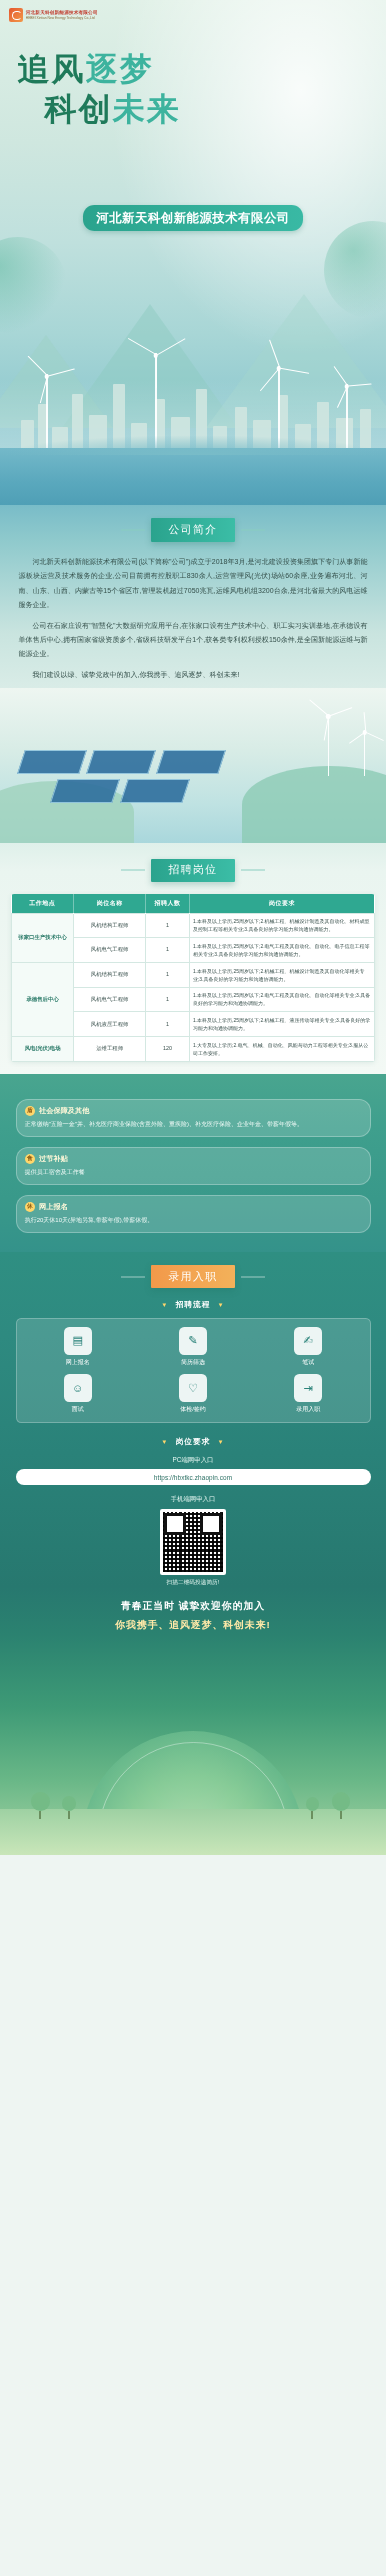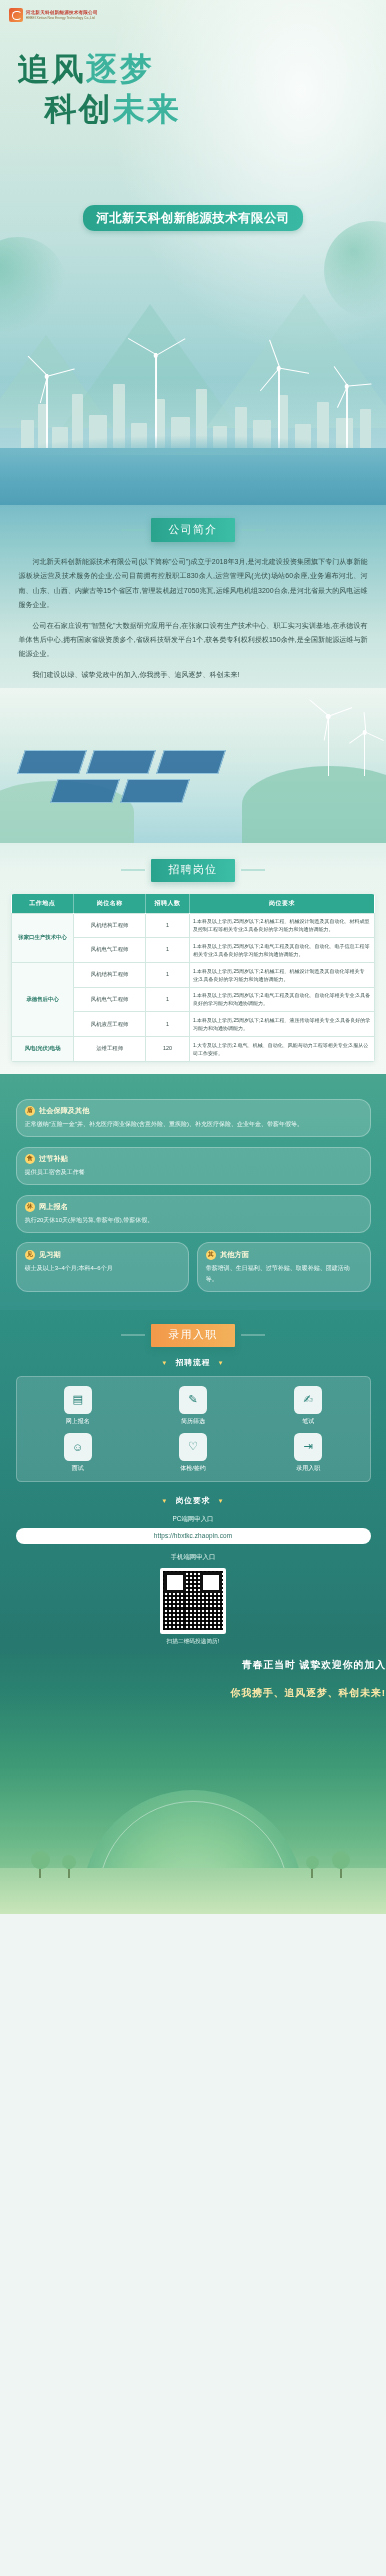--- a/index.html
+++ b/index.html
@@ -245,23 +245,23 @@
   .qr .cells:after{ right:1px; top:1px; }
   .qr-note { font-size:5.7px; color:#eafaf5; margin-top:4.1px; }
 
   
   .footer {
     position:relative;
     height:268px;
     background:linear-gradient(180deg,#27786f 0%, #2b8270 18%, #3e9a76 45%, #69b787 72%, #a9d6a6 100%);
     overflow:hidden;
   }
-  .foot-slogan { position:absolute; top:13.4px; left:0; right:0; text-align:right; color:#fff; }
+  .foot-slogan { position:absolute; top:13.4px; left:0; right:0; text-align:center; color:#fff; }
   .foot-slogan .l1 { font-size:9.8px; font-weight:bold; letter-spacing:1px; }
-  .foot-slogan .l2 { font-size:9.8px; font-weight:bold; letter-spacing:1px; margin-top:15px; color:#ffe9a8; }
+  .foot-slogan .l2 { font-size:9.8px; font-weight:bold; letter-spacing:1px; margin-top:6px; color:#ffe9a8; }
   .dome {
     position:absolute; bottom:0; left:50%; transform:translateX(-50%);
     width:222px; height:124px; border-radius:111px 111px 0 0;
     background:radial-gradient(ellipse at 50% 100%, #bfe6bb 0%, #8ccf9a 45%, #5fb489 80%);
     opacity:.85;
   }
   .dome:before{
     content:""; position:absolute; inset:11.3px 15.5px 0 15.5px; border-radius:103px 103px 0 0;
     border:1px solid rgba(255,255,255,.45);
   }
@@ -472,36 +472,20 @@
     </div>
 
     <div class="wcard">
       <div class="wtitle">
         <span class="ic">休</span>
         <span>网上报名</span>
       </div>
       <div class="wtext">执行20天休10天(异地另算,带薪年假),带薪休假。</div>
     </div>
 
-    <div class="wrow">
-      <div class="wcard">
-        <div class="wtitle">
-          <span class="ic">见</span>
-          <span>见习期</span>
-        </div>
-        <div class="wtext">硕士及以上3~4个月;本科4~6个月</div>
-      </div>
-      <div class="wcard">
-        <div class="wtitle">
-          <span class="ic">其</span>
-          <span>其他方面</span>
-        </div>
-        <div class="wtext">带薪培训、生日福利、过节补贴、取暖补贴、团建活动等。</div>
-      </div>
-    </div>
   </section>
 
   <section class="resume">
     <div class="sec-bar">
       <div class="pill">录用入职</div>
     </div>
 
     <div class="sub-head">
       <span class="tri">▼</span>
       <span>招聘流程</span>

